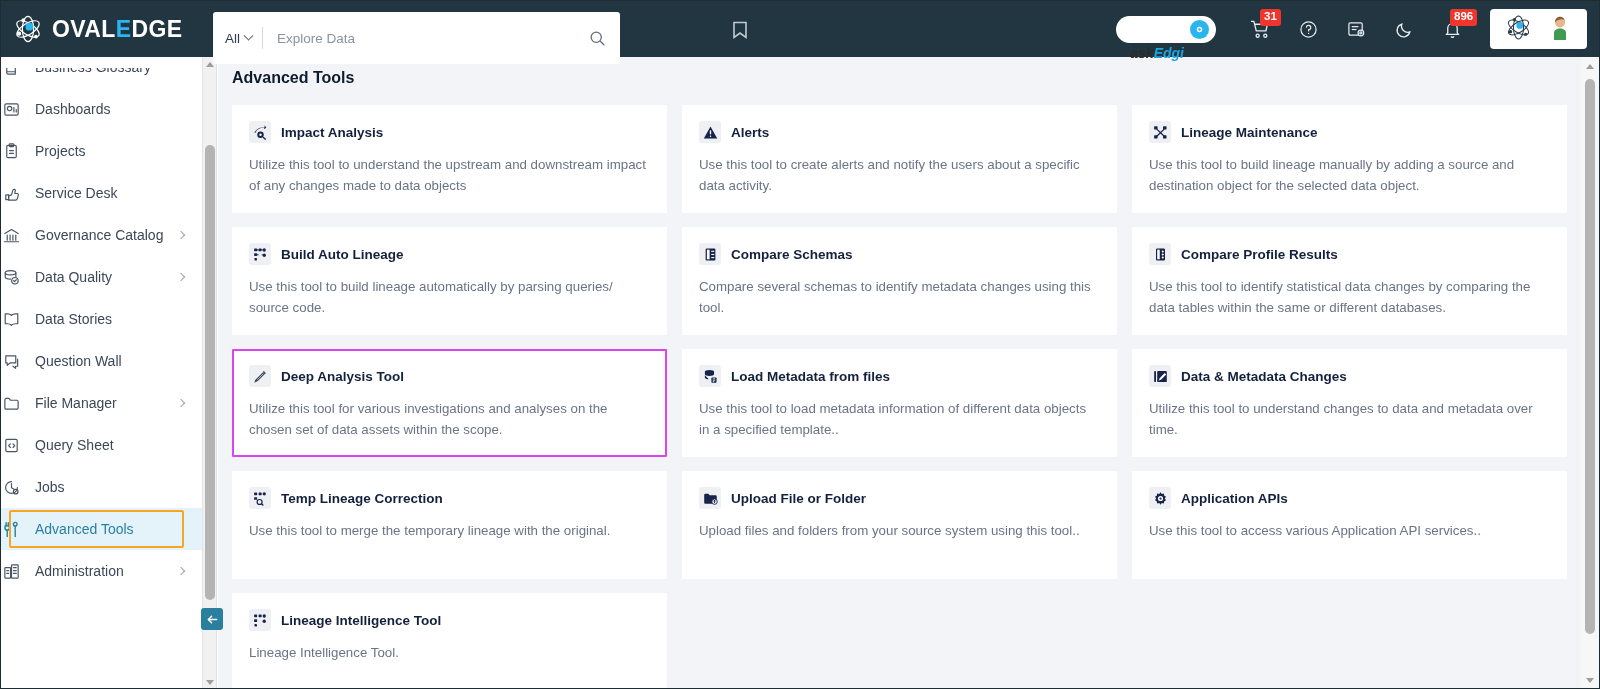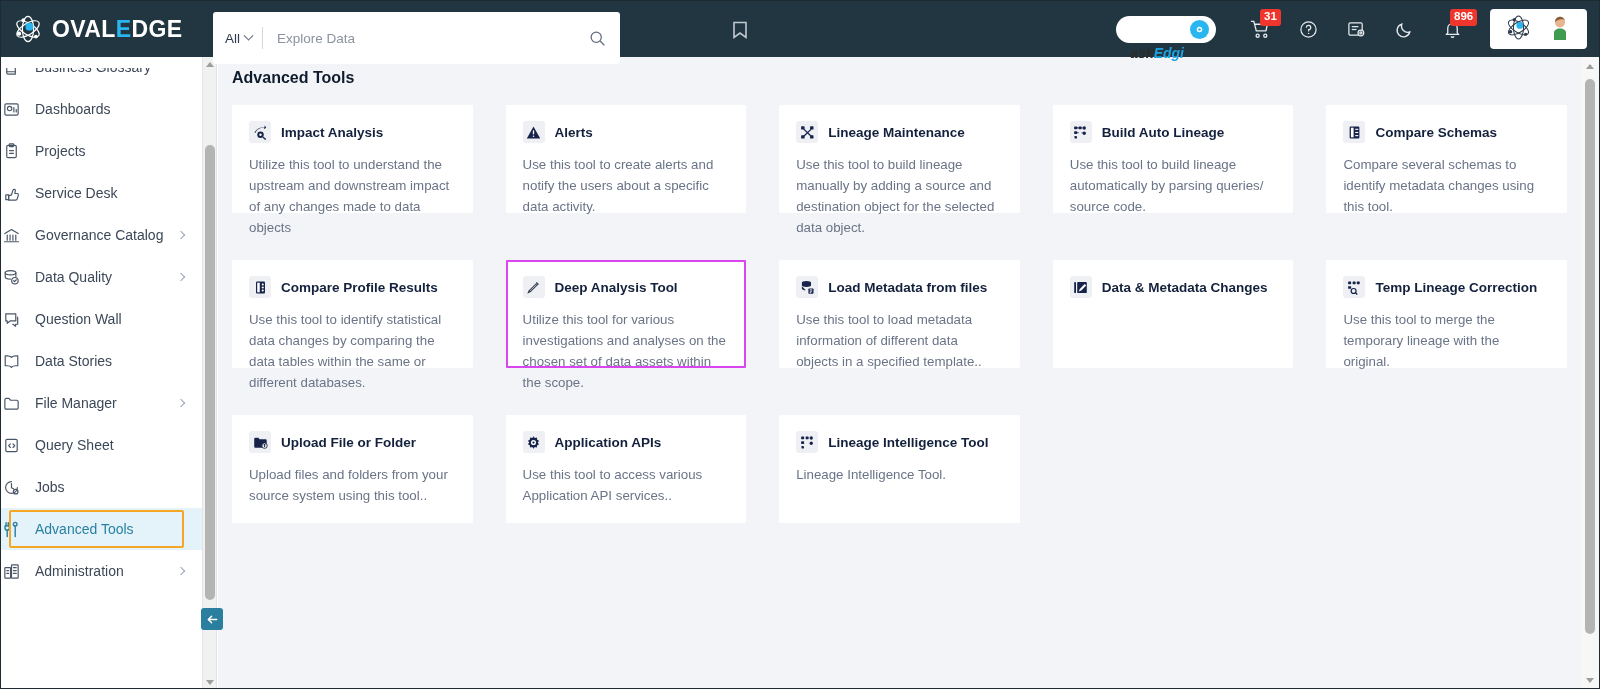--- a/index.html
+++ b/index.html
@@ -175,26 +175,25 @@
     overflow: hidden;
   }
   .page-title {
     position: absolute; left: 14px; top: 12px;
     font-size: 16px; font-weight: 700; color: #0f1c2e;
   }
   .grid {
     position: absolute; left: 0; top: 45px; right: 18px; bottom: 0;
     padding: 0 14px;
     display: grid;
-    grid-template-columns: repeat(5, 1fr);
+    grid-template-columns: repeat(3, 1fr);
     column-gap: 15px;
     grid-auto-rows: 122px;
     row-gap: 0;
     align-content: start;
-    gap: 33px;
   }
   .card {
     position: relative;
     background: #ffffff;
     margin: 3px 0 11px 0;
     padding: 16px 18px 0 17px;
     height: 108px;
     border-radius: 1px;
     cursor: pointer;
   }
@@ -418,34 +417,34 @@
               <circle cx="13.6" cy="13.4" r="3.4"></circle>
               <path d="M12.2 13.4l1 1 1.9-2"></path>
             </svg>
           </span>
           <span class="lbl">Data Quality</span>
           <span class="chev"></span>
         </div>
         <div class="nav-item">
           <span class="ico">
             <svg width="19" height="19" viewBox="0 0 20 20" fill="none" stroke="#4a5666" stroke-width="1.25" stroke-linecap="round" stroke-linejoin="round">
+              <path d="M10 5.5S8.4 4 5.8 4H3.4v10.5h2.4C8.4 14.5 10 16 10 16"></path>
+              <path d="M10 5.5S11.6 4 14.2 4h2.4v10.5h-2.4C11.6 14.5 10 16 10 16"></path>
+            </svg>
+          </span>
+          <span class="lbl">Data Stories</span>
+        </div>
+        <div class="nav-item">
+          <span class="ico">
+            <svg width="19" height="19" viewBox="0 0 20 20" fill="none" stroke="#4a5666" stroke-width="1.25" stroke-linecap="round" stroke-linejoin="round">
               <path d="M4 4h10.5v7.5H8.5L5.5 14v-2.5H4z"></path>
               <path d="M16.5 7.5V15h-2.2v2.2L11.5 15"></path>
             </svg>
           </span>
           <span class="lbl">Question Wall</span>
-        </div>
-        <div class="nav-item">
-          <span class="ico">
-            <svg width="19" height="19" viewBox="0 0 20 20" fill="none" stroke="#4a5666" stroke-width="1.25" stroke-linecap="round" stroke-linejoin="round">
-              <path d="M10 5.5S8.4 4 5.8 4H3.4v10.5h2.4C8.4 14.5 10 16 10 16"></path>
-              <path d="M10 5.5S11.6 4 14.2 4h2.4v10.5h-2.4C11.6 14.5 10 16 10 16"></path>
-            </svg>
-          </span>
-          <span class="lbl">Data Stories</span>
         </div>
         <div class="nav-item">
           <span class="ico">
             <svg width="19" height="19" viewBox="0 0 20 20" fill="none" stroke="#4a5666" stroke-width="1.25" stroke-linecap="round" stroke-linejoin="round">
               <path d="M3 6.2A1.5 1.5 0 0 1 4.5 4.7h2.8L9 6.6h6.5A1.5 1.5 0 0 1 17 8.1v6.4a1.4 1.4 0 0 1-1.4 1.4H4.4A1.4 1.4 0 0 1 3 14.5z"></path>
             </svg>
           </span>
           <span class="lbl">File Manager</span>
           <span class="chev"></span>
         </div>
@@ -642,20 +641,21 @@
           <div class="card-head">
             <span class="card-icon">
               <svg width="15" height="15" viewBox="0 0 20 20" fill="#17234a">
                 <rect x="1.6" y="2.6" width="2.4" height="14.8" rx=".6"></rect>
                 <rect x="5.6" y="2.6" width="12.8" height="14.8" rx="1.2"></rect>
                 <path d="m15.6 5.4-6.6 6.6-1.2 3.2 3.2-1.2 6.6-6.6z" fill="#fff"></path>
               </svg>
             </span>
             <span class="card-title">Data &amp; Metadata Changes</span>
           </div>
+          <div class="card-desc">Utilize this tool to understand changes to data and metadata over time.</div>
         </div>
         <div class="card">
           <div class="card-head">
             <span class="card-icon">
               <svg width="15" height="15" viewBox="0 0 20 20" fill="#17234a">
                 <rect x="1.5" y="2" width="4" height="3.6" rx=".6"></rect>
                 <rect x="7.5" y="2" width="4" height="3.6" rx=".6"></rect>
                 <circle cx="15" cy="3.8" r="2.2"></circle>
                 <rect x="1.5" y="8.2" width="4" height="3.6" rx=".6"></rect>
                 <circle cx="8.8" cy="14.6" r="3.3" fill="none" stroke="#17234a" stroke-width="1.6"></circle>

